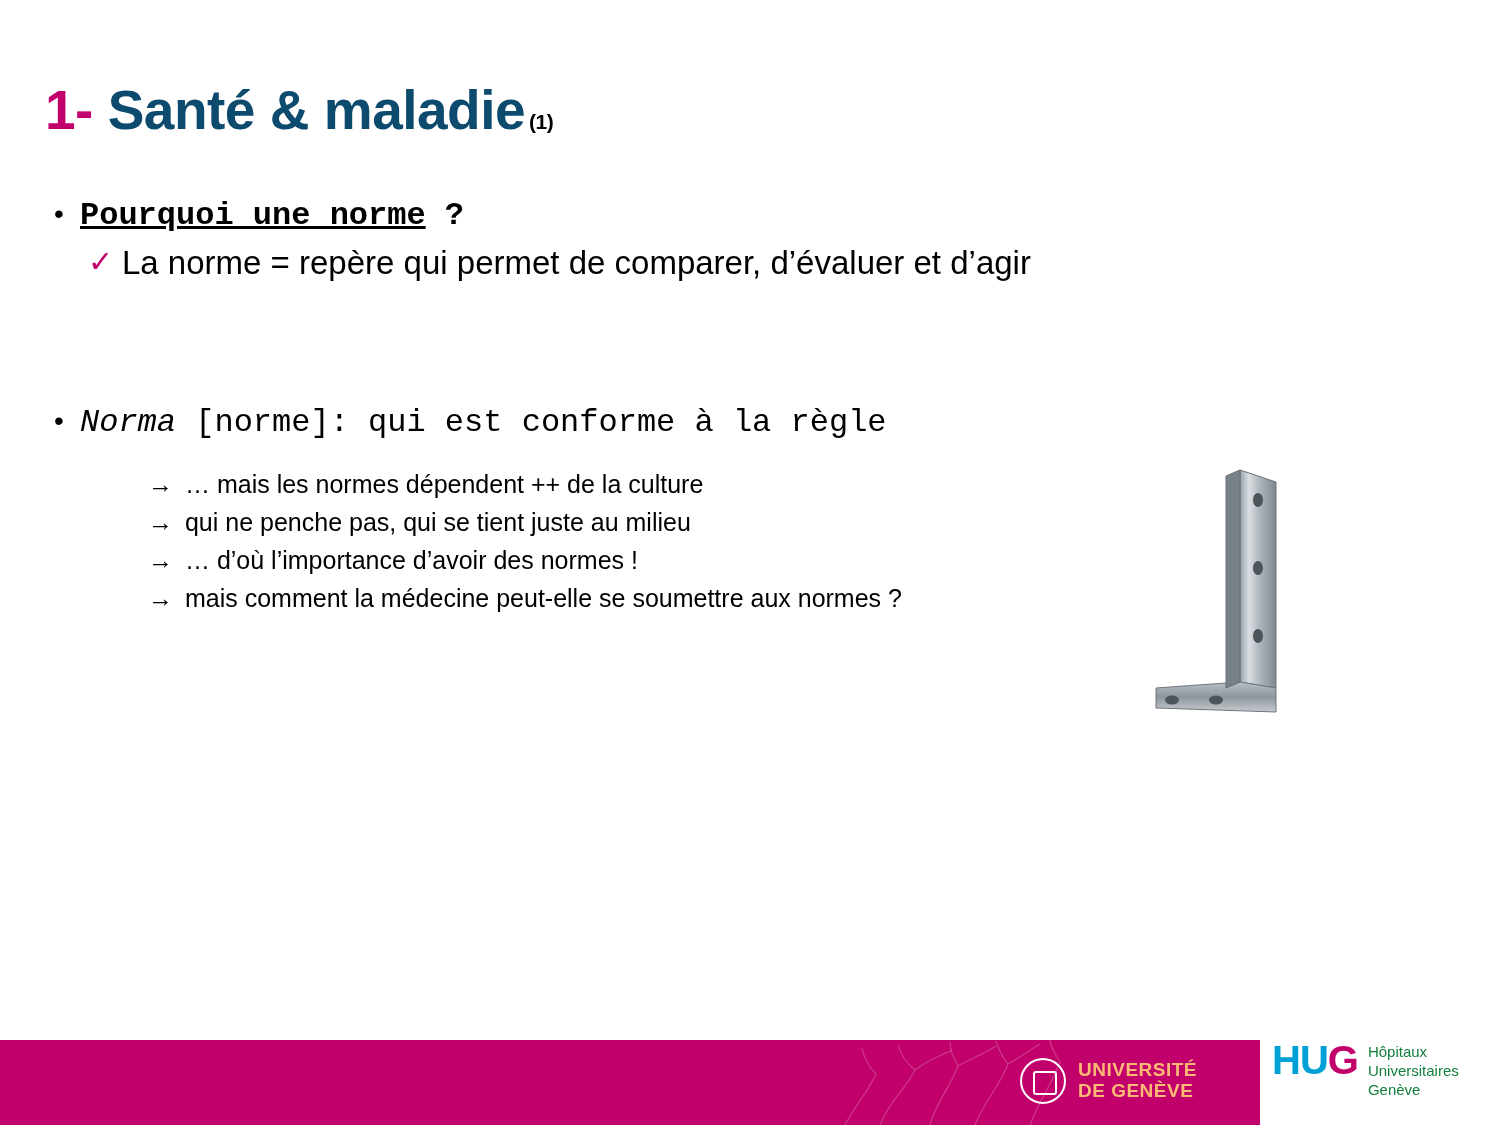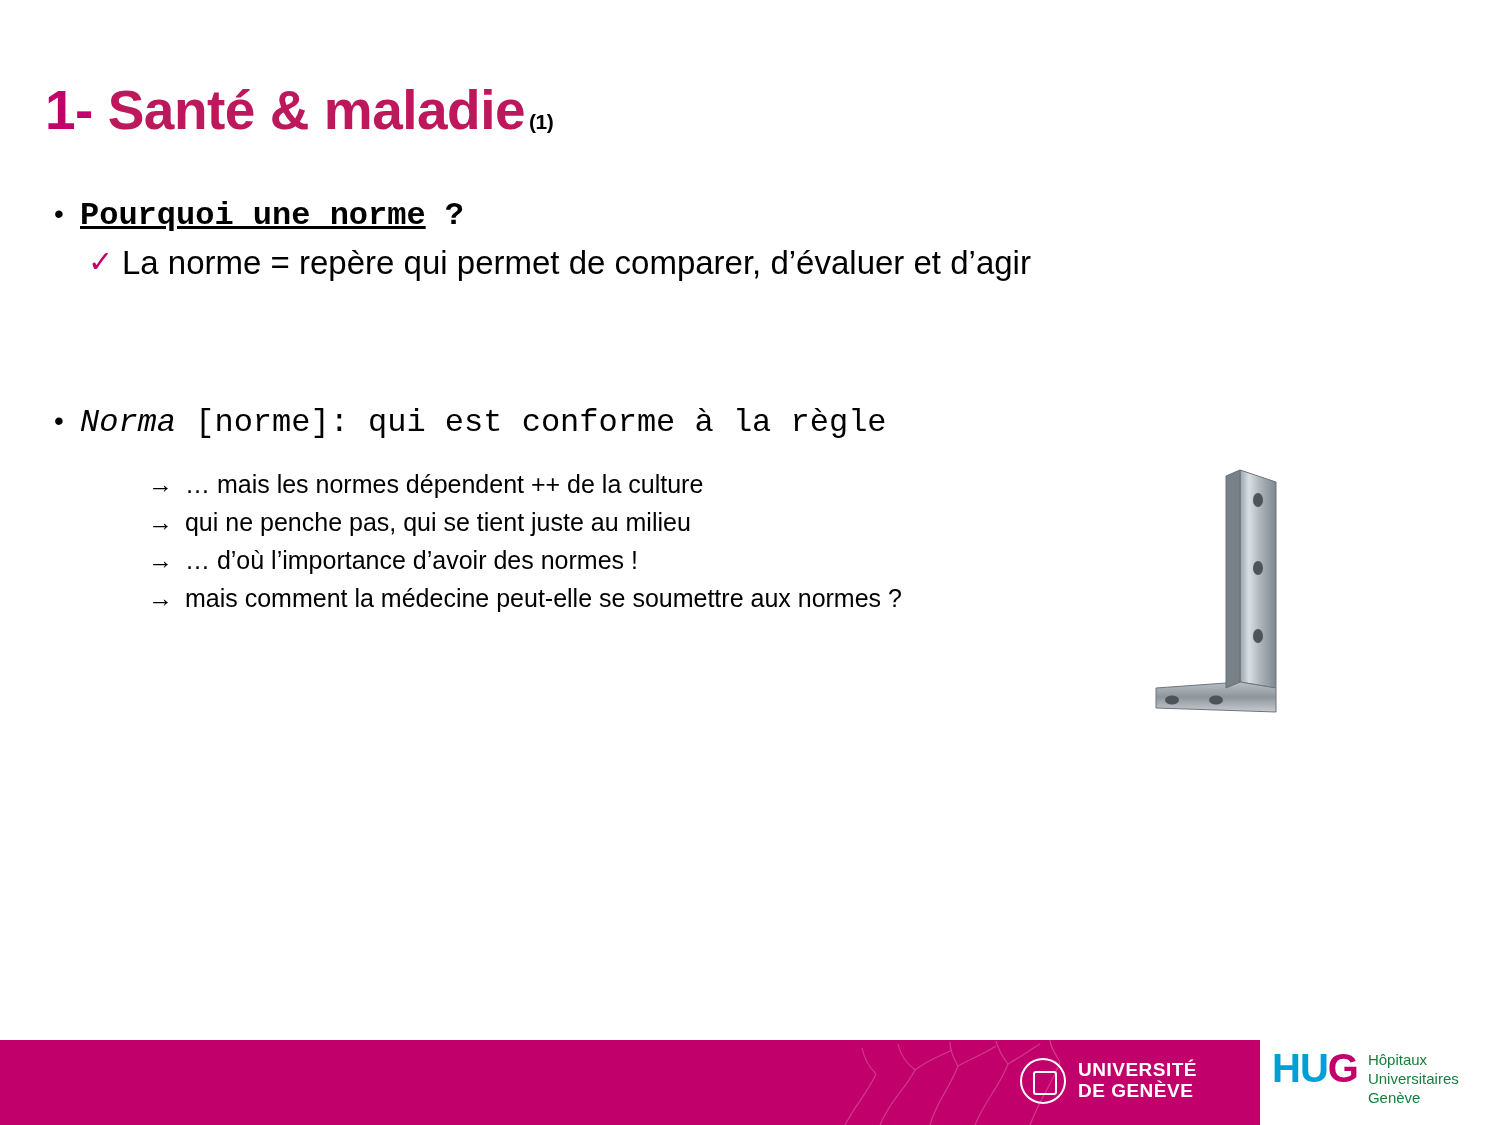--- a/index.html
+++ b/index.html
@@ -28,21 +28,21 @@
     top: 78px;
     font-size: 55px;
     font-weight: bold;
     letter-spacing: -0.5px;
     white-space: nowrap;
   }
   .title .num {
     color: #c2006b;
   }
   .title .main {
-    color: #be185d;
+    color: #0c4a6e;
     text-align: center;
   }
   .title .sup {
     font-size: 21px;
     font-weight: bold;
     vertical-align: baseline;
     position: relative;
     top: 0px;
     margin-left: 4px;
   }
@@ -158,21 +158,21 @@
     width: 240px;
     height: 85px;
     background: #ffffff;
   }
   .unige-logo {
     position: absolute;
     left: 1020px;
     top: 18px;
     display: flex;
     align-items: center;
-    color: #ffffff;
+    color: #fdba74;
   }
   .unige-seal {
     width: 42px;
     height: 42px;
     border: 2px solid #ffffff;
     border-radius: 50%;
     position: relative;
     margin-right: 12px;
   }
   .unige-seal::after {
@@ -188,21 +188,21 @@
   }
   .unige-text {
     font-size: 19px;
     font-weight: bold;
     line-height: 1.1;
     letter-spacing: 0.5px;
   }
   .hug-logo {
     position: absolute;
     left: 1272px;
-    top: 8px;
+    top: 0;
     display: flex;
     align-items: flex-start;
   }
   .hug-mark {
     font-size: 40px;
     font-weight: bold;
     line-height: 1;
     letter-spacing: -1px;
     margin-right: 10px;
   }

